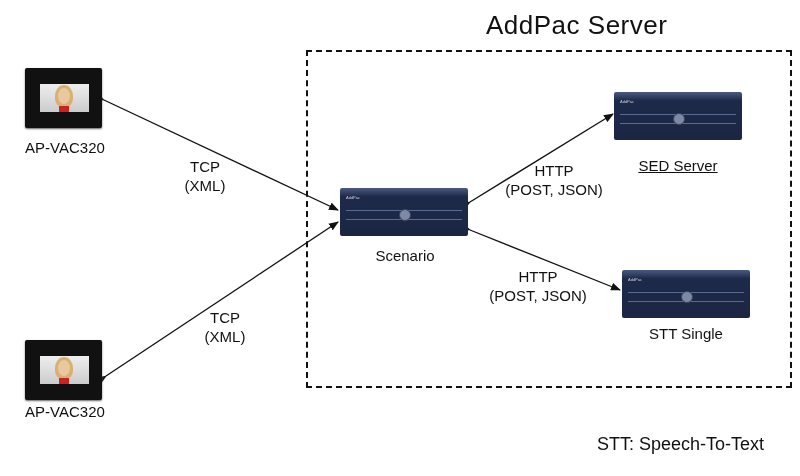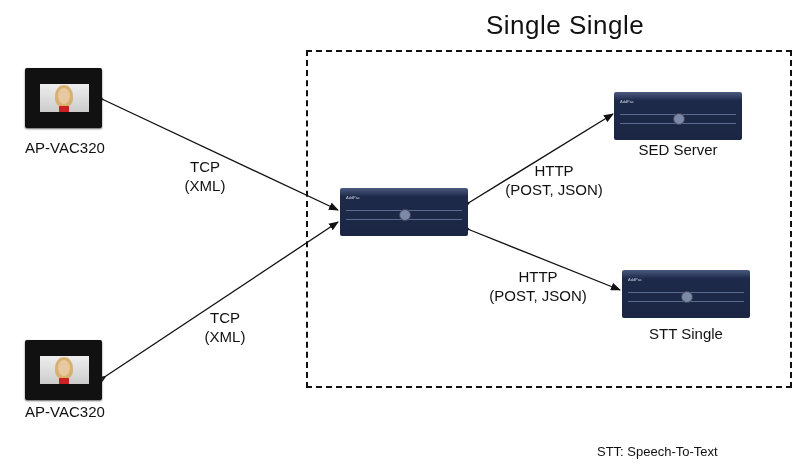--- a/index.html
+++ b/index.html
@@ -11,26 +11,26 @@
   .device { background: #111; border-radius: 2px; box-shadow: 0 1px 2px #666; }
   .screen { position: absolute; background: linear-gradient(#eee,#ccc); overflow: hidden; }
   .face { position: absolute; border-radius: 50%; background: #e8c8a0; }
   .hair { position: absolute; border-radius: 50% 50% 40% 40%; background: #d8b070; }
   .shirt { position: absolute; background: #c22; }
   .server { background: linear-gradient(#4a5a80 0%, #1e2a4a 18%, #1b2644 100%); border-radius: 2px; }
   .server .line1, .server .line2 { position: absolute; left: 6px; right: 6px; height: 1px; background: #5a6a90; }
   .server .knob { position: absolute; width: 10px; height: 10px; border-radius: 50%; background: #7a8aa8; border: 1px solid #445; }
   .server .brand { position: absolute; left: 6px; top: 7px; font-size: 4px; color: #ccd; }
   svg { position: absolute; left: 0; top: 0; }
-  .legend { font-size: 13px; line-height: 16px; margin-top: 8px; }
+  .legend { font-size: 18px; line-height: 16px; }
 </style>
 </head>
 <body>
 
-<div class="abs title">Single  Single</div>
+<div class="abs title">AddPac  Server</div>
 <div class="abs box"></div>
 
 <svg width="800" height="476">
   <defs>
     <marker id="ah" markerWidth="10" markerHeight="8" refX="9" refY="4" orient="auto" markerUnits="userSpaceOnUse">
       <path d="M0,0 L10,4 L0,8 z" fill="#111"></path>
     </marker>
   </defs>
   <line x1="104" y1="100" x2="338" y2="210" stroke="#111" stroke-width="1.3" marker-start="url(#ah)" marker-end="url(#ah)"></line>
   <line x1="106" y1="376" x2="338" y2="222" stroke="#111" stroke-width="1.3" marker-start="url(#ah)" marker-end="url(#ah)"></line>
@@ -65,29 +65,30 @@
   <div>(XML)</div>
 </div>
 
 <div class="abs server" style="left:340px;top:188px;width:128px;height:48px;">
   <div class="brand">AddPac</div>
   <div class="line1" style="top:22px;"></div>
   <div class="line2" style="top:31px;"></div>
   <div class="knob" style="left:59px;top:21px;"></div>
 </div>
 <div class="abs lbl" style="left:350px;top:246px;width:110px;">
+  <div>Scenario</div>
 </div>
 
 <div class="abs server" style="left:614px;top:92px;width:128px;height:48px;">
   <div class="brand">AddPac</div>
   <div class="line1" style="top:22px;"></div>
   <div class="line2" style="top:31px;"></div>
   <div class="knob" style="left:59px;top:21px;"></div>
 </div>
-<div class="abs lbl" style="left:620px;top:140px;width:116px;">SED Server</div>
+<div class="abs lbl" style="left:620px;top:156px;width:116px;text-decoration:underline;">SED Server</div>
 
 <div class="abs server" style="left:622px;top:270px;width:128px;height:48px;">
   <div class="brand">AddPac</div>
   <div class="line1" style="top:22px;"></div>
   <div class="line2" style="top:31px;"></div>
   <div class="knob" style="left:59px;top:21px;"></div>
 </div>
 <div class="abs lbl" style="left:628px;top:324px;width:116px;">STT Single</div>
 
 <div class="abs lbl" style="left:494px;top:161px;width:120px;">

